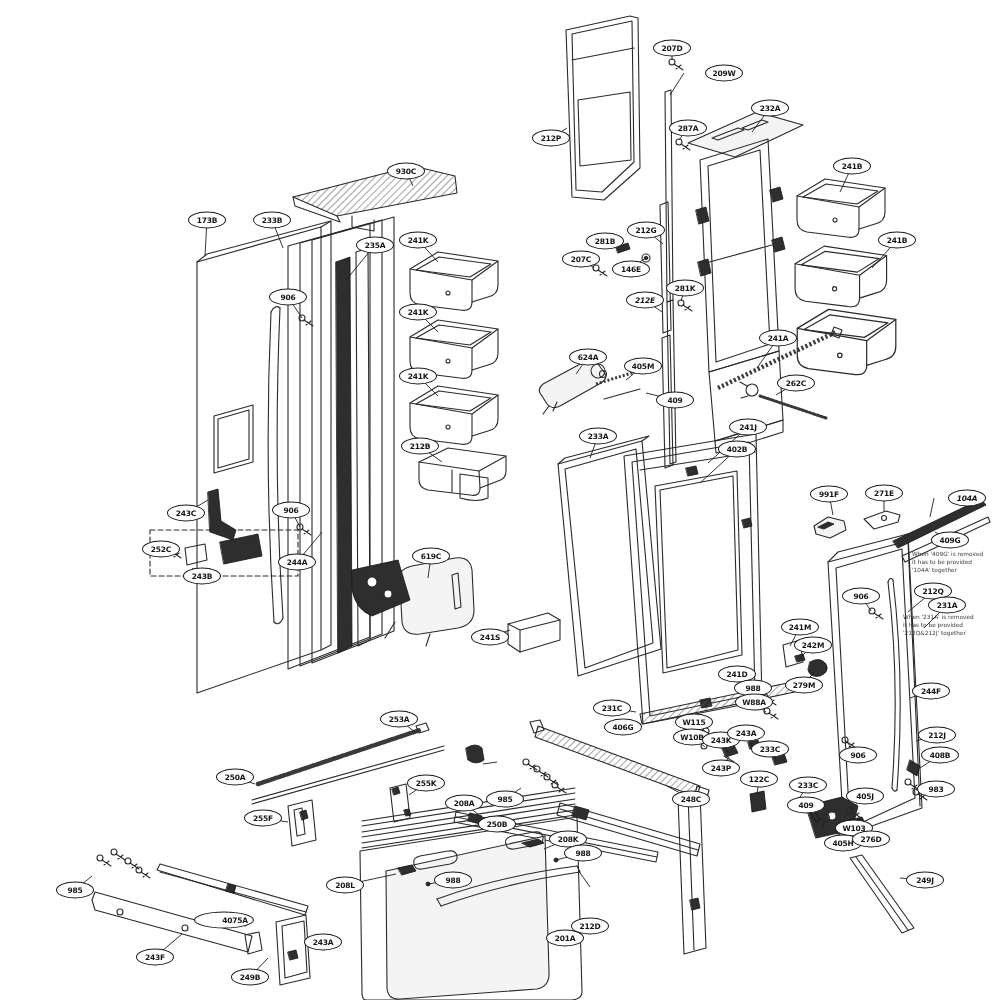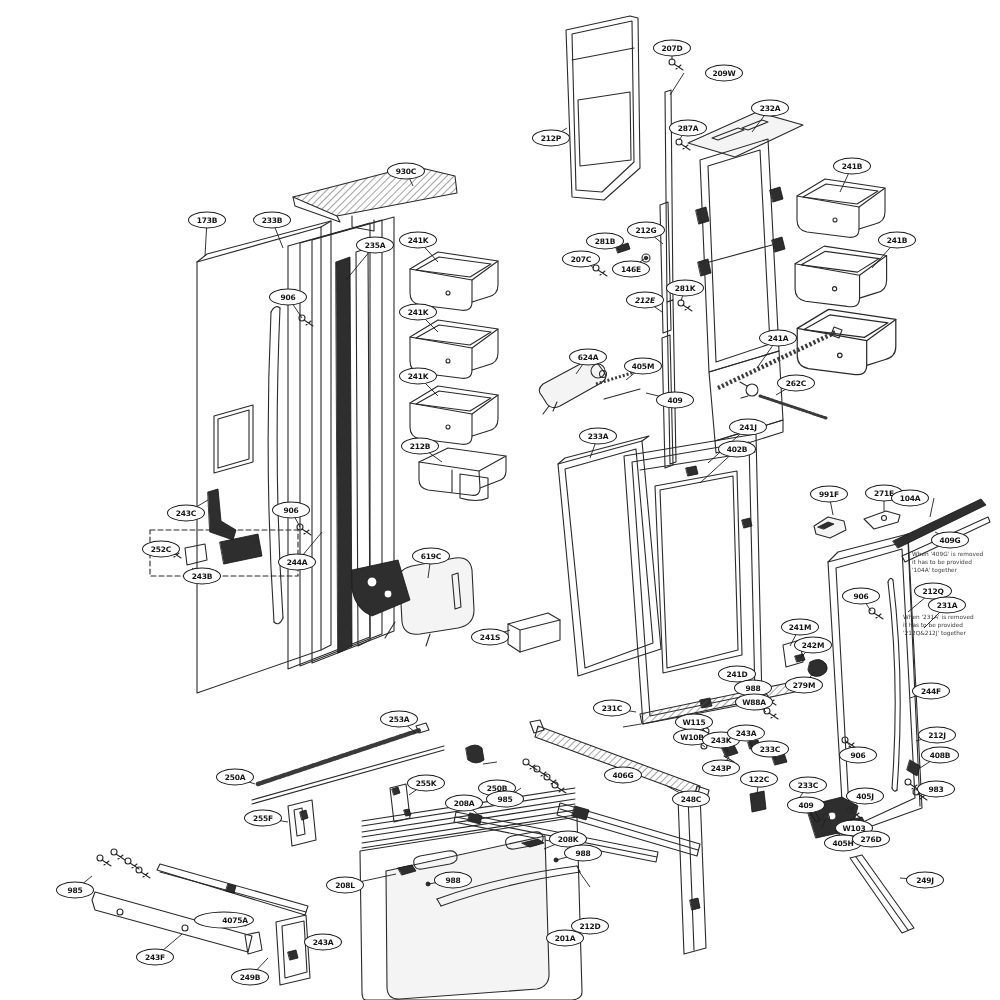--- a/index.html
+++ b/index.html
@@ -432,47 +432,47 @@
       <div class="callout" style="left: 778px; top: 338px;">241A</div>
       <div class="callout" style="left: 796px; top: 383px;">262C</div>
       <div class="callout" style="left: 588px; top: 357px;">624A</div>
       <div class="callout" style="left: 643px; top: 366px;">405M</div>
       <div class="callout" style="left: 675px; top: 400px;">409</div>
       <div class="callout" style="left: 598px; top: 436px;">233A</div>
       <div class="callout" style="left: 748px; top: 427px;">241J</div>
       <div class="callout" style="left: 737px; top: 449px;">402B</div>
       <div class="callout" style="left: 829px; top: 494px;">991F</div>
       <div class="callout" style="left: 884px; top: 493px;">271E</div>
-      <div class="callout" style="left: 910px; top: 498px;">104A</div>
+      <div class="callout" style="left: 967px; top: 498px; font-style: italic;">104A</div>
       <div class="callout" style="left: 950px; top: 540px;">409G</div>
       <div class="callout" style="left: 861px; top: 596px;">906</div>
       <div class="callout" style="left: 933px; top: 591px;">212Q</div>
       <div class="callout" style="left: 947px; top: 605px;">231A</div>
       <div class="callout" style="left: 490px; top: 637px;">241S</div>
       <div class="callout" style="left: 800px; top: 627px;">241M</div>
       <div class="callout" style="left: 813px; top: 645px;">242M</div>
       <div class="callout" style="left: 804px; top: 685px;">279M</div>
       <div class="callout" style="left: 737px; top: 674px;">241D</div>
       <div class="callout" style="left: 753px; top: 688px;">988</div>
       <div class="callout" style="left: 754px; top: 702px;">W88A</div>
       <div class="callout" style="left: 612px; top: 708px;">231C</div>
-      <div class="callout" style="left: 623px; top: 727px; margin-top: 48px;">406G</div>
+      <div class="callout" style="left: 623px; top: 727px;">406G</div>
       <div class="callout" style="left: 694px; top: 722px;">W115</div>
       <div class="callout" style="left: 692px; top: 737px;">W10B</div>
       <div class="callout" style="left: 721px; top: 740px;">243K</div>
       <div class="callout" style="left: 746px; top: 733px;">243A</div>
       <div class="callout" style="left: 770px; top: 749px;">233C</div>
       <div class="callout" style="left: 721px; top: 768px;">243P</div>
       <div class="callout" style="left: 759px; top: 779px;">122C</div>
       <div class="callout" style="left: 691px; top: 799px;">248C</div>
       <div class="callout" style="left: 399px; top: 719px;">253A</div>
       <div class="callout" style="left: 235px; top: 777px;">250A</div>
       <div class="callout" style="left: 426px; top: 783px;">255K</div>
       <div class="callout" style="left: 263px; top: 818px;">255F</div>
-      <div class="callout" style="left: 497px; top: 762px; margin-top: 26px;">250B</div>
+      <div class="callout" style="left: 497px; top: 798px; margin-top: 26px;">250B</div>
       <div class="callout" style="left: 505px; top: 799px;">985</div>
       <div class="callout" style="left: 464px; top: 803px;">208A</div>
       <div class="callout" style="left: 568px; top: 839px;">208K</div>
       <div class="callout" style="left: 583px; top: 853px;">988</div>
       <div class="callout" style="left: 345px; top: 885px;">208L</div>
       <div class="callout" style="left: 453px; top: 880px;">988</div>
       <div class="callout" style="left: 590px; top: 887px; margin-top: 39px;">212D</div>
       <div class="callout" style="left: 565px; top: 938px;">201A</div>
       <div class="callout" style="left: 323px; top: 942px;">243A</div>
       <div class="callout" style="left: 250px; top: 977px;">249B</div>

